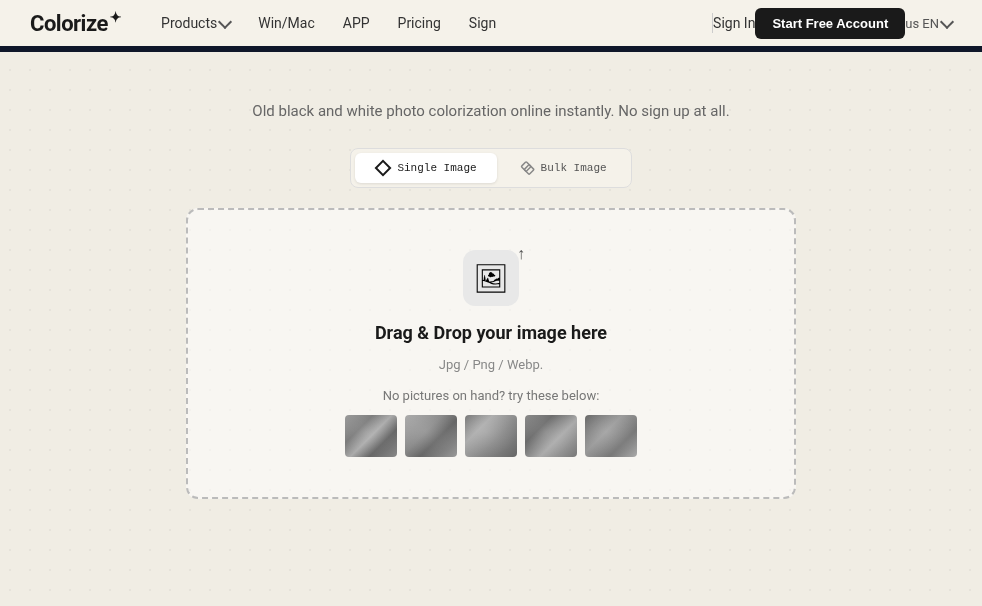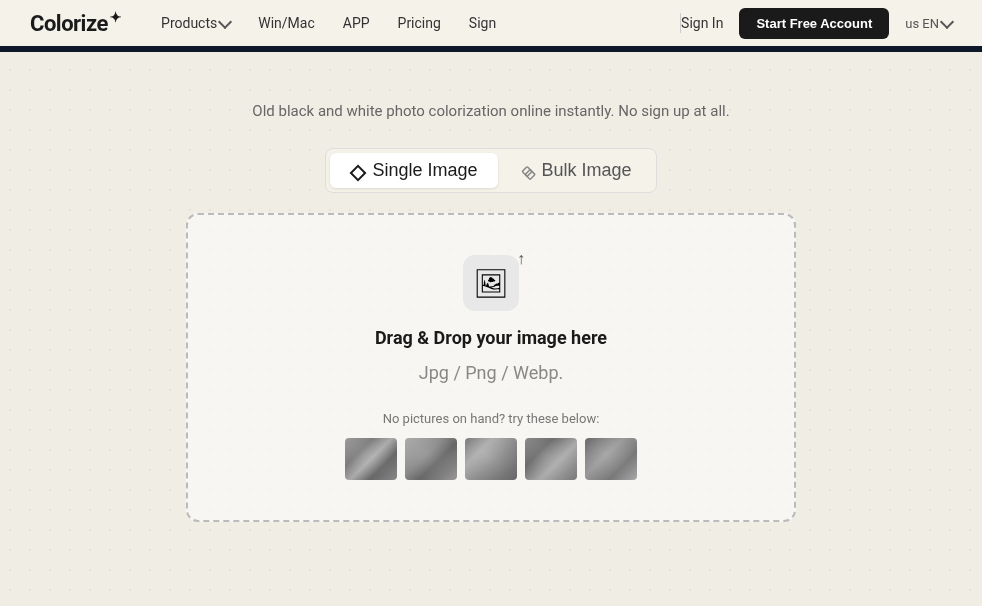--- a/index.html
+++ b/index.html
@@ -77,21 +77,20 @@
 
     .nav-divider {
       width: 1px;
       height: 20px;
       background-color: #ccc;
     }
 
     .nav-right {
       display: flex;
       align-items: center;
-      gap: 16px;
     }
 
     .nav-signin {
       font-size: 14px;
       color: #333;
       cursor: pointer;
       text-decoration: none;
     }
 
     .nav-start-btn {
@@ -147,29 +146,30 @@
       background-color: #f5f2ea;
       border: 1px solid #ddd;
       border-radius: 8px;
       padding: 4px;
       gap: 2px;
       margin-bottom: 20px;
     }
 
     .tab {
       display: flex;
-      align-items: flex-end;
+      align-items: center;
       gap: 6px;
       padding: 7px 20px;
       border-radius: 6px;
-      font-size: 18px;
+      font-size: 11px;
       cursor: pointer;
       color: #555;
       border: none;
       background: transparent;
+      font-family: Liberation Mono, monospace;
     }
 
     .tab.active {
       background-color: #fff;
       color: #1a1a1a;
       font-weight: 500;
       box-shadow: 0 1px 3px rgba(0,0,0,0.1);
     }
 
     .tab-icon {
@@ -220,23 +220,23 @@
     }
 
     .dropzone-title {
       font-size: 18px;
       font-weight: 700;
       color: #1a1a1a;
       margin-bottom: 14px;
     }
 
     .dropzone-formats {
-      font-size: 18px;
+      font-size: 13px;
       color: #888;
-      margin-bottom: 28px;
+      margin-bottom: 16px;
       text-align: center;
     }
 
     .sample-text {
       font-size: 13px;
       color: #777;
       margin-bottom: 12px;
     }
 
     .sample-images {

